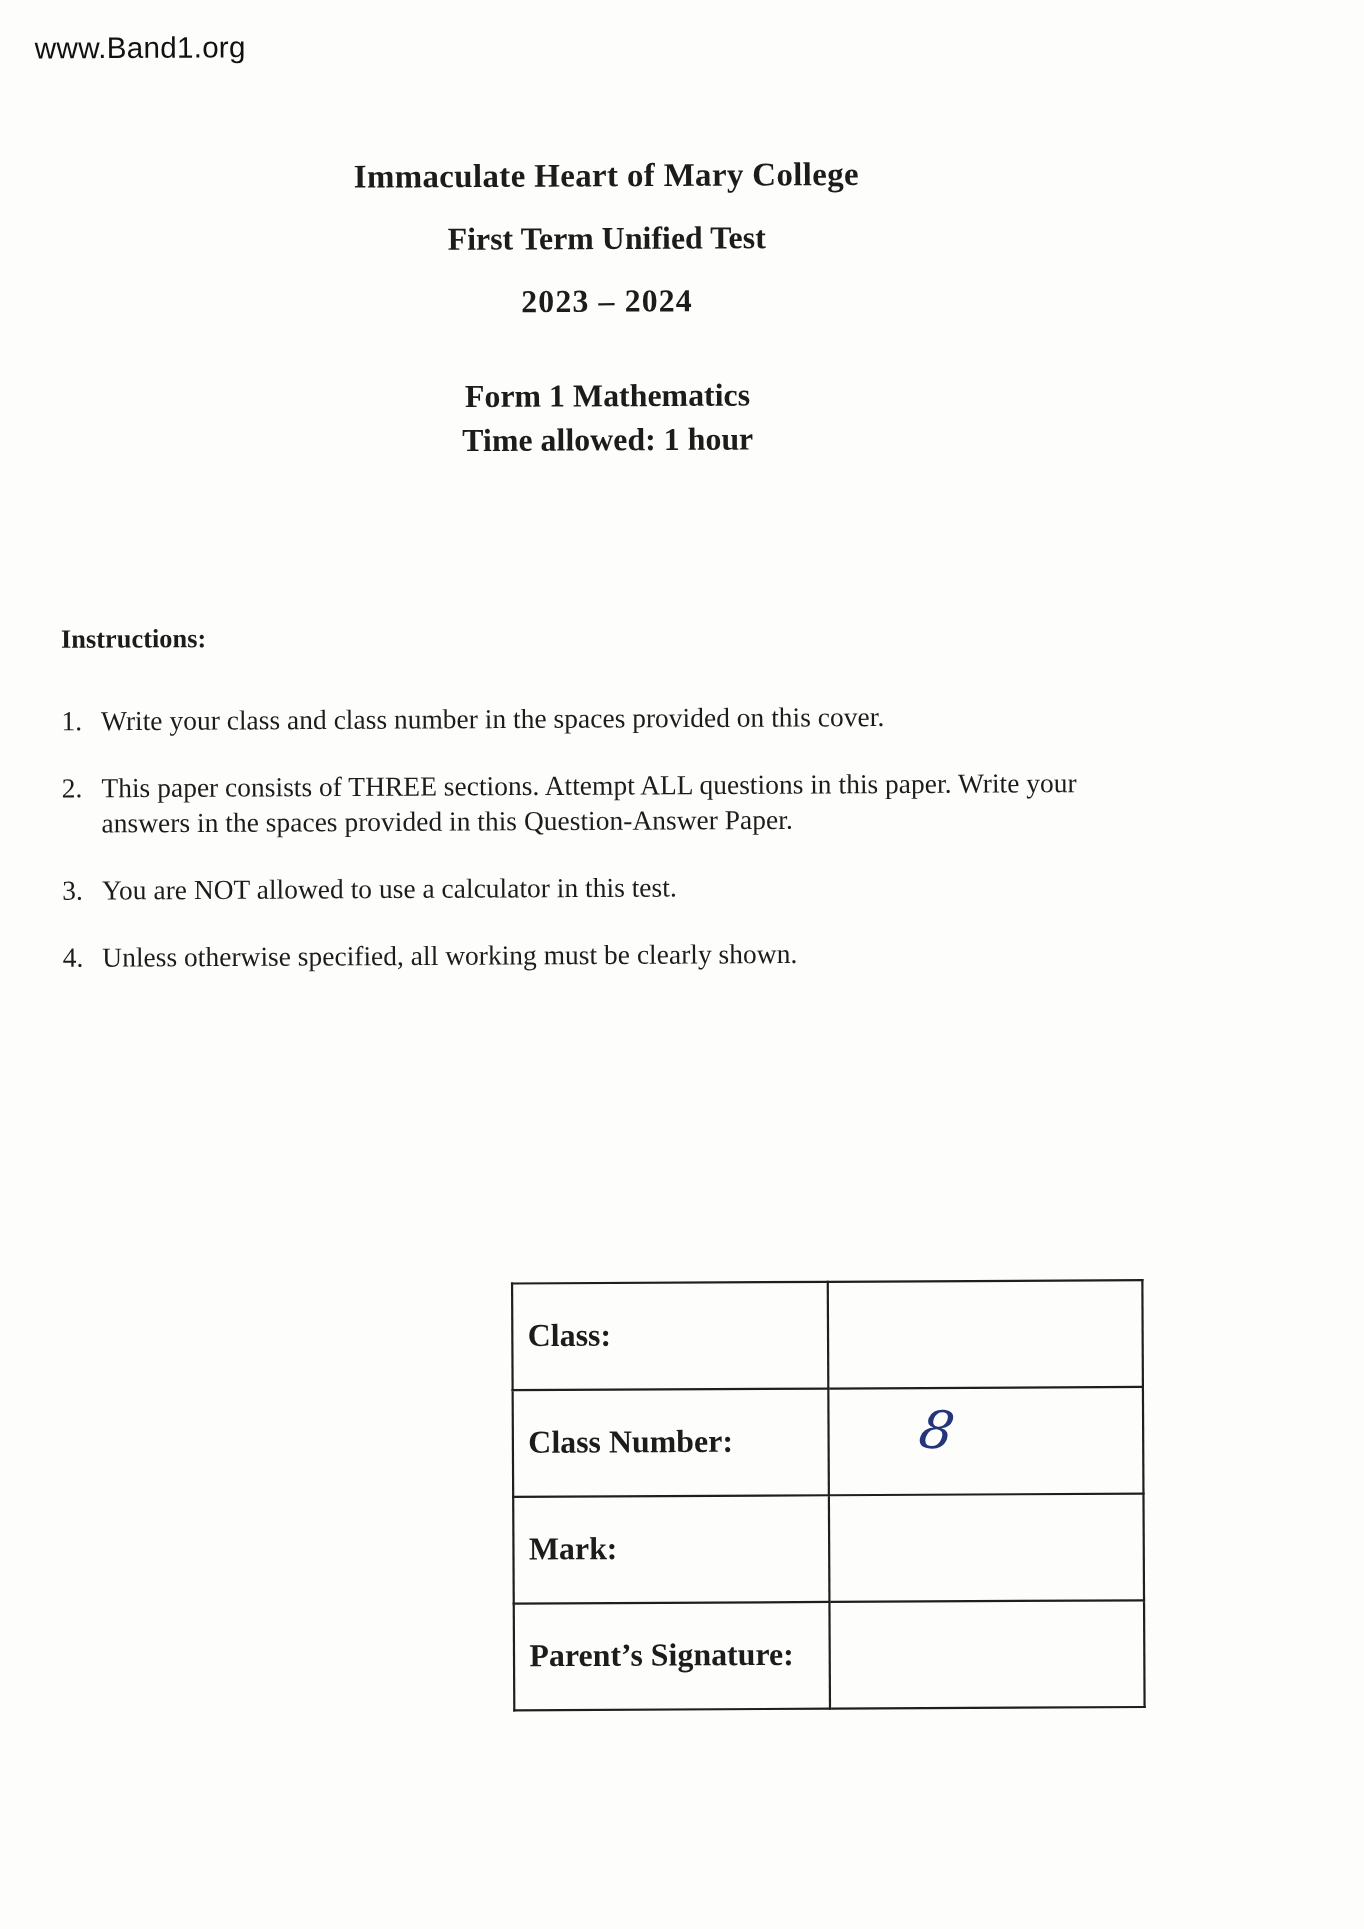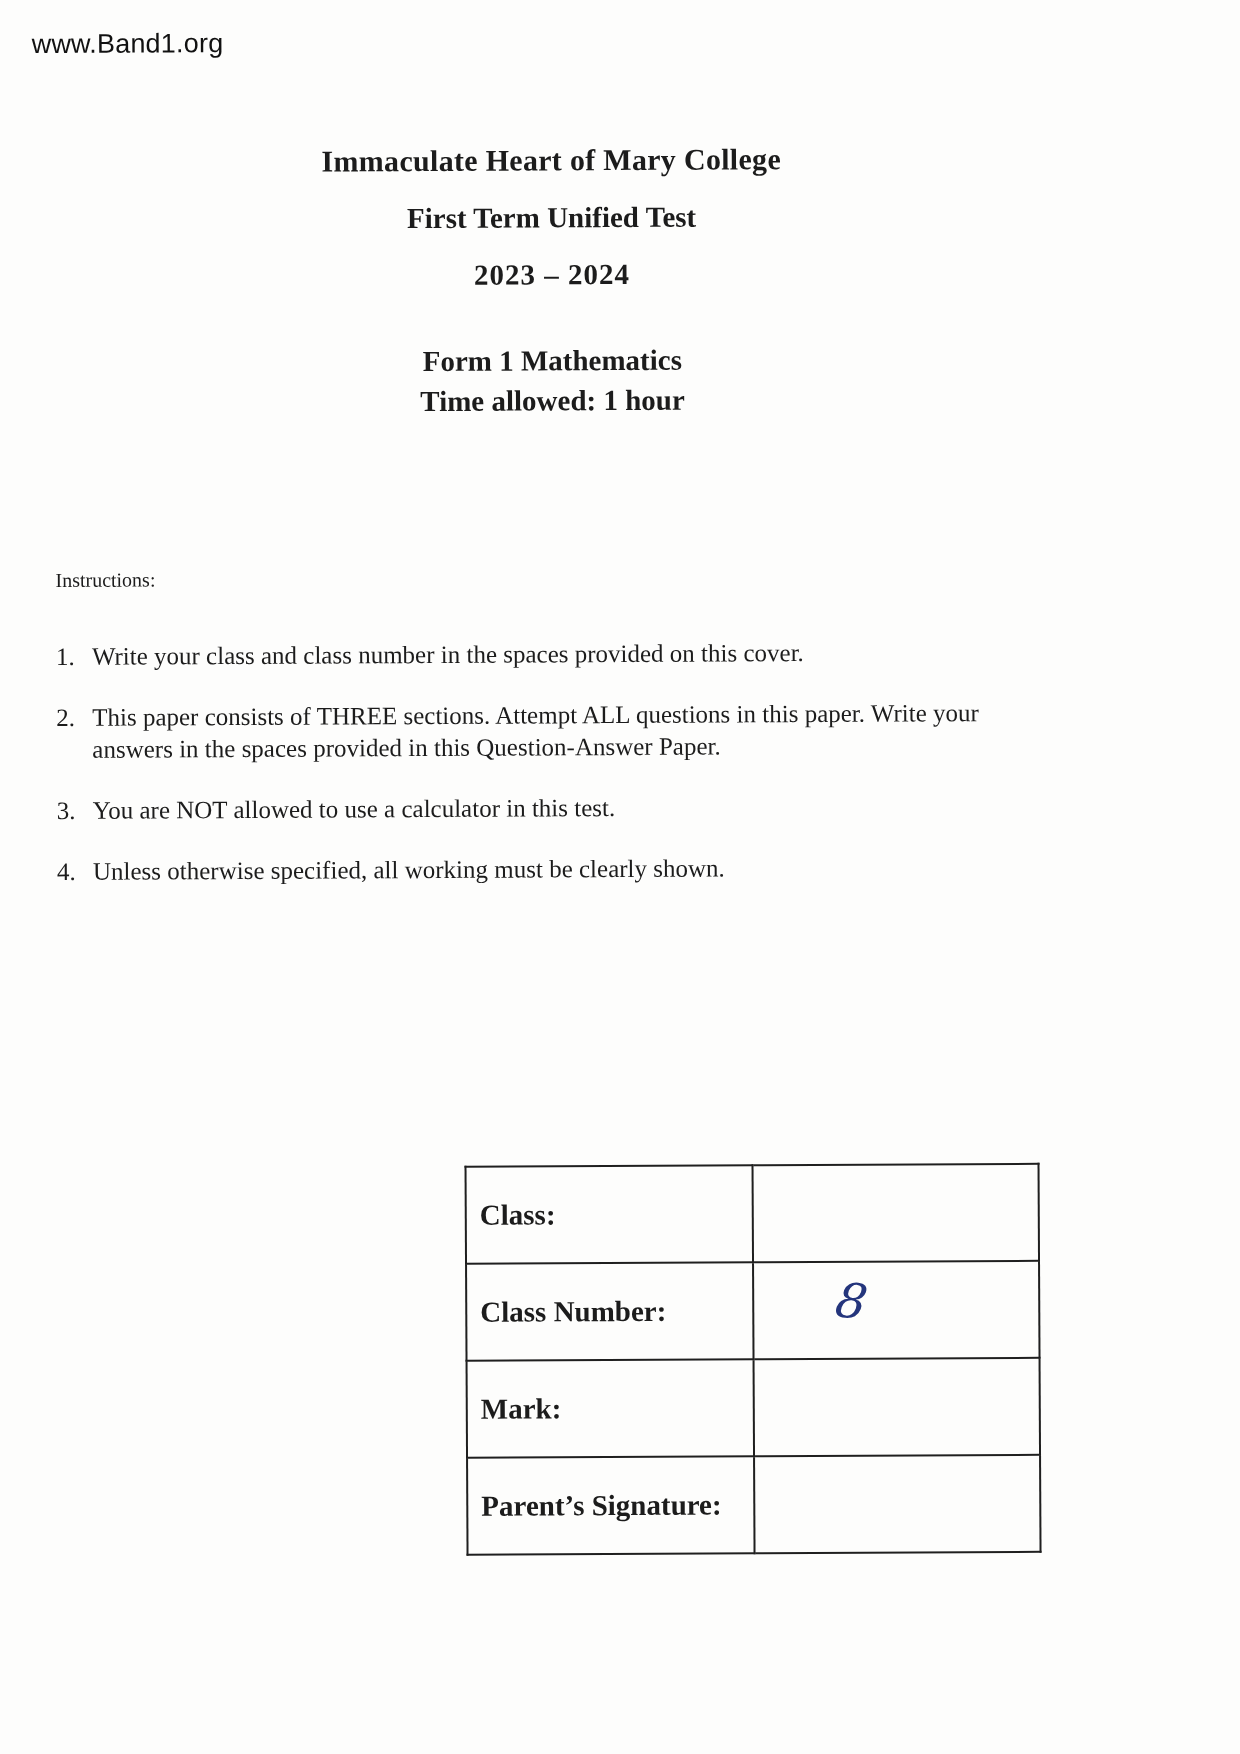--- a/index.html
+++ b/index.html
@@ -42,22 +42,22 @@
   .school-name   { top: 143px; font-size: 30px; letter-spacing: 0.3px; }
   .test-name     { top: 201px; font-size: 29px; }
   .test-year     { top: 258px; font-size: 29px; letter-spacing: 1px; }
   .subject-title { top: 344px; font-size: 29px; }
   .time-allowed  { top: 384px; font-size: 29px; }
 
   .instructions-heading {
     position: absolute;
     left: 57px;
     top: 566px;
-    font-size: 20px;
-    font-weight: normal;
+    font-size: 24px;
+    font-weight: bold;
   }
   .instructions-list {
     position: absolute;
     left: 57px;
     top: 638px;
     width: 990px;
   }
   .instruction-item {
     display: flex;
     margin-bottom: 29px;

